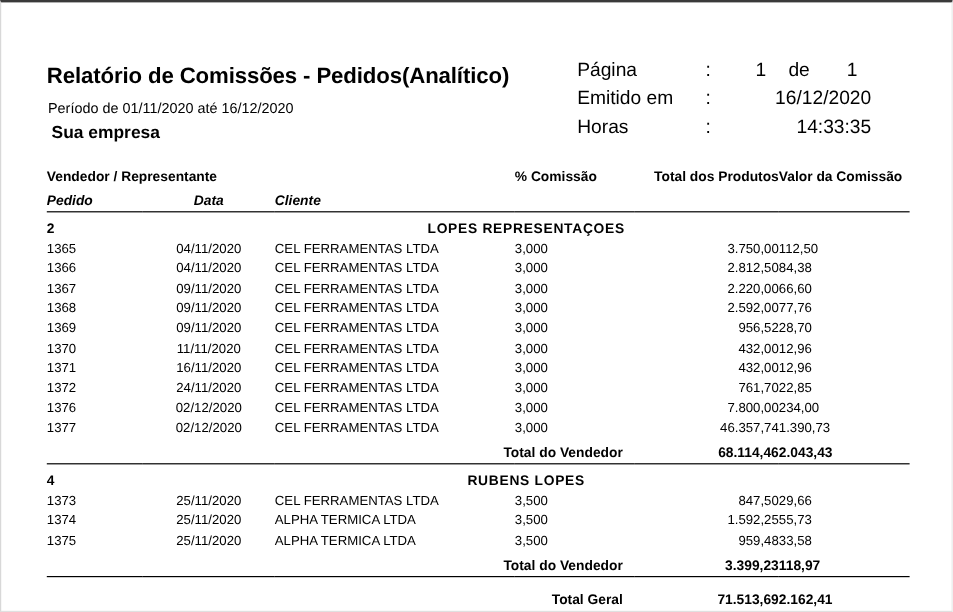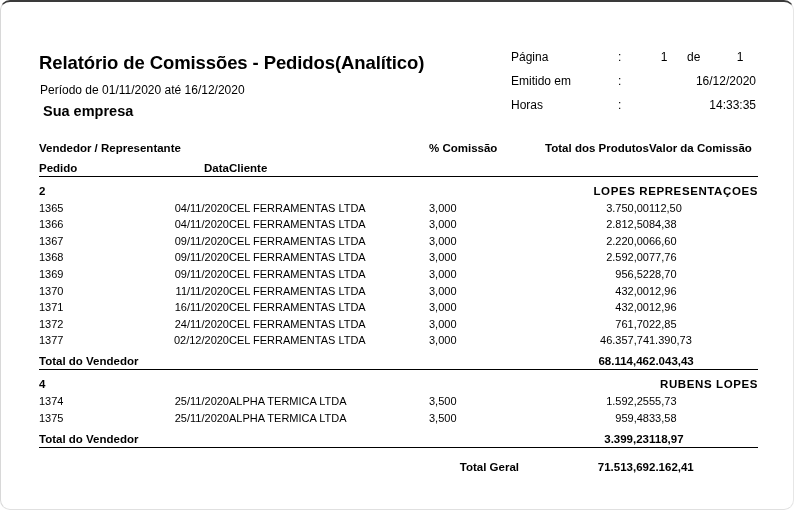--- a/index.html
+++ b/index.html
@@ -15,21 +15,20 @@
     position: relative;
     width: 794px;
     height: 510px;
     background: #ffffff;
     border-top: 2px solid #3a3a3a;
     border-left: 1px solid #d8d8d8;
     border-right: 1px solid #e6e6e6;
     border-bottom: 1px solid #e0e0e0;
     box-sizing: border-box;
     overflow: hidden;
-    border-radius: 10px;
   }
   .sheet {
     position: absolute;
     left: 38px;
     top: 0;
     width: 719px;
   }
 
   
   .hdr {
@@ -56,24 +55,24 @@
     position: absolute;
     left: 4px;
     top: 101px;
     font-size: 14.5px;
     font-weight: bold;
     white-space: nowrap;
   }
 
   .meta {
     position: absolute;
-    left: 510px;
+    left: 480px;
     top: 48px;
     width: 245px;
-    font-size: 12px;
+    font-size: 16px;
   }
   .meta-row {
     position: relative;
     height: 24px;
     white-space: nowrap;
   }
   .meta-label { position: absolute; left: 0; top: 0; }
   .meta-colon { position: absolute; left: 107px; top: 0; }
   .meta-value {
     position: absolute;
@@ -94,36 +93,37 @@
     border-collapse: collapse;
     font-size: 11.5px;
   }
   table.rep td, table.rep th {
     padding: 0;
     vertical-align: bottom;
     white-space: nowrap;
   }
 
   .col-pedido  { width: 80px;  text-align: left;  padding-left: 1px; margin-top: 36px; }
-  .col-data    { width: 110px; text-align: right; margin-left: 28px; }
+  .col-data    { width: 110px; text-align: center; margin-left: 28px; }
   .col-cliente { width: 200px; text-align: left; }
   .col-perc    { width: 100px; padding-right: 4px; }
   .col-total   { width: 120px; text-align: right; padding-right: 2px; }
   .col-valor   { width: 109px; text-align: left; padding-right: 2px; }
 
   tr.head-main td {
     font-size: 11.5px;
     font-weight: bold;
     height: 19px;
   }
   tr.head-sub td {
     font-size: 11.5px;
     font-weight: bold;
     height: 20px;
     padding-bottom: 2px;
+    font-style: italic;
   }
   tr.rule-under td {
     border-bottom: 1.6px solid #000000;
   }
 
   tr.group td {
     font-weight: bold;
     font-size: 11.5px;
     height: 18px;
     padding-top: 2px;
@@ -137,21 +137,21 @@
   }
 
   tr.subtotal td {
     font-weight: bold;
     font-size: 11.5px;
     height: 21px;
     padding-bottom: 2px;
     border-bottom: 1.4px solid #000000;
   }
   tr.subtotal td.lbl {
-    text-align: left;
+    text-align: right;
     padding-right: 10px;
   }
   tr.grandtotal td {
     font-weight: bold;
     font-size: 11.5px;
     height: 22px;
     padding-top: 3px;
   }
   tr.grandtotal td.lbl {
     text-align: right;
@@ -269,35 +269,51 @@
         </tr>
         <tr class="item">
           <td class="col-pedido">1372</td>
           <td class="col-data">24/11/2020</td>
           <td class="col-cliente">CEL FERRAMENTAS LTDA</td>
           <td class="col-perc">3,000</td>
           <td class="col-total">761,70</td>
           <td class="col-valor">22,85</td>
         </tr>
         <tr class="item">
+          <td class="col-pedido">1376</td>
+          <td class="col-data">02/12/2020</td>
+          <td class="col-cliente">CEL FERRAMENTAS LTDA</td>
+          <td class="col-perc">3,000</td>
+          <td class="col-total">7.800,00</td>
+          <td class="col-valor">234,00</td>
+        </tr>
+        <tr class="item">
           <td class="col-pedido">1377</td>
           <td class="col-data">02/12/2020</td>
           <td class="col-cliente">CEL FERRAMENTAS LTDA</td>
           <td class="col-perc">3,000</td>
           <td class="col-total">46.357,74</td>
           <td class="col-valor">1.390,73</td>
         </tr>
         <tr class="subtotal">
           <td class="col-pedido lbl" colspan="4">Total do Vendedor</td>
           <td class="col-total">68.114,46</td>
           <td class="col-valor">2.043,43</td>
         </tr>
         <tr class="group">
           <td class="col-pedido">4</td>
           <td class="col-data grp-name" colspan="5">RUBENS LOPES</td>
+        </tr>
+        <tr class="item">
+          <td class="col-pedido">1373</td>
+          <td class="col-data">25/11/2020</td>
+          <td class="col-cliente">CEL FERRAMENTAS LTDA</td>
+          <td class="col-perc">3,500</td>
+          <td class="col-total">847,50</td>
+          <td class="col-valor">29,66</td>
         </tr>
         <tr class="item">
           <td class="col-pedido">1374</td>
           <td class="col-data">25/11/2020</td>
           <td class="col-cliente">ALPHA TERMICA LTDA</td>
           <td class="col-perc">3,500</td>
           <td class="col-total">1.592,25</td>
           <td class="col-valor">55,73</td>
         </tr>
         <tr class="item">

